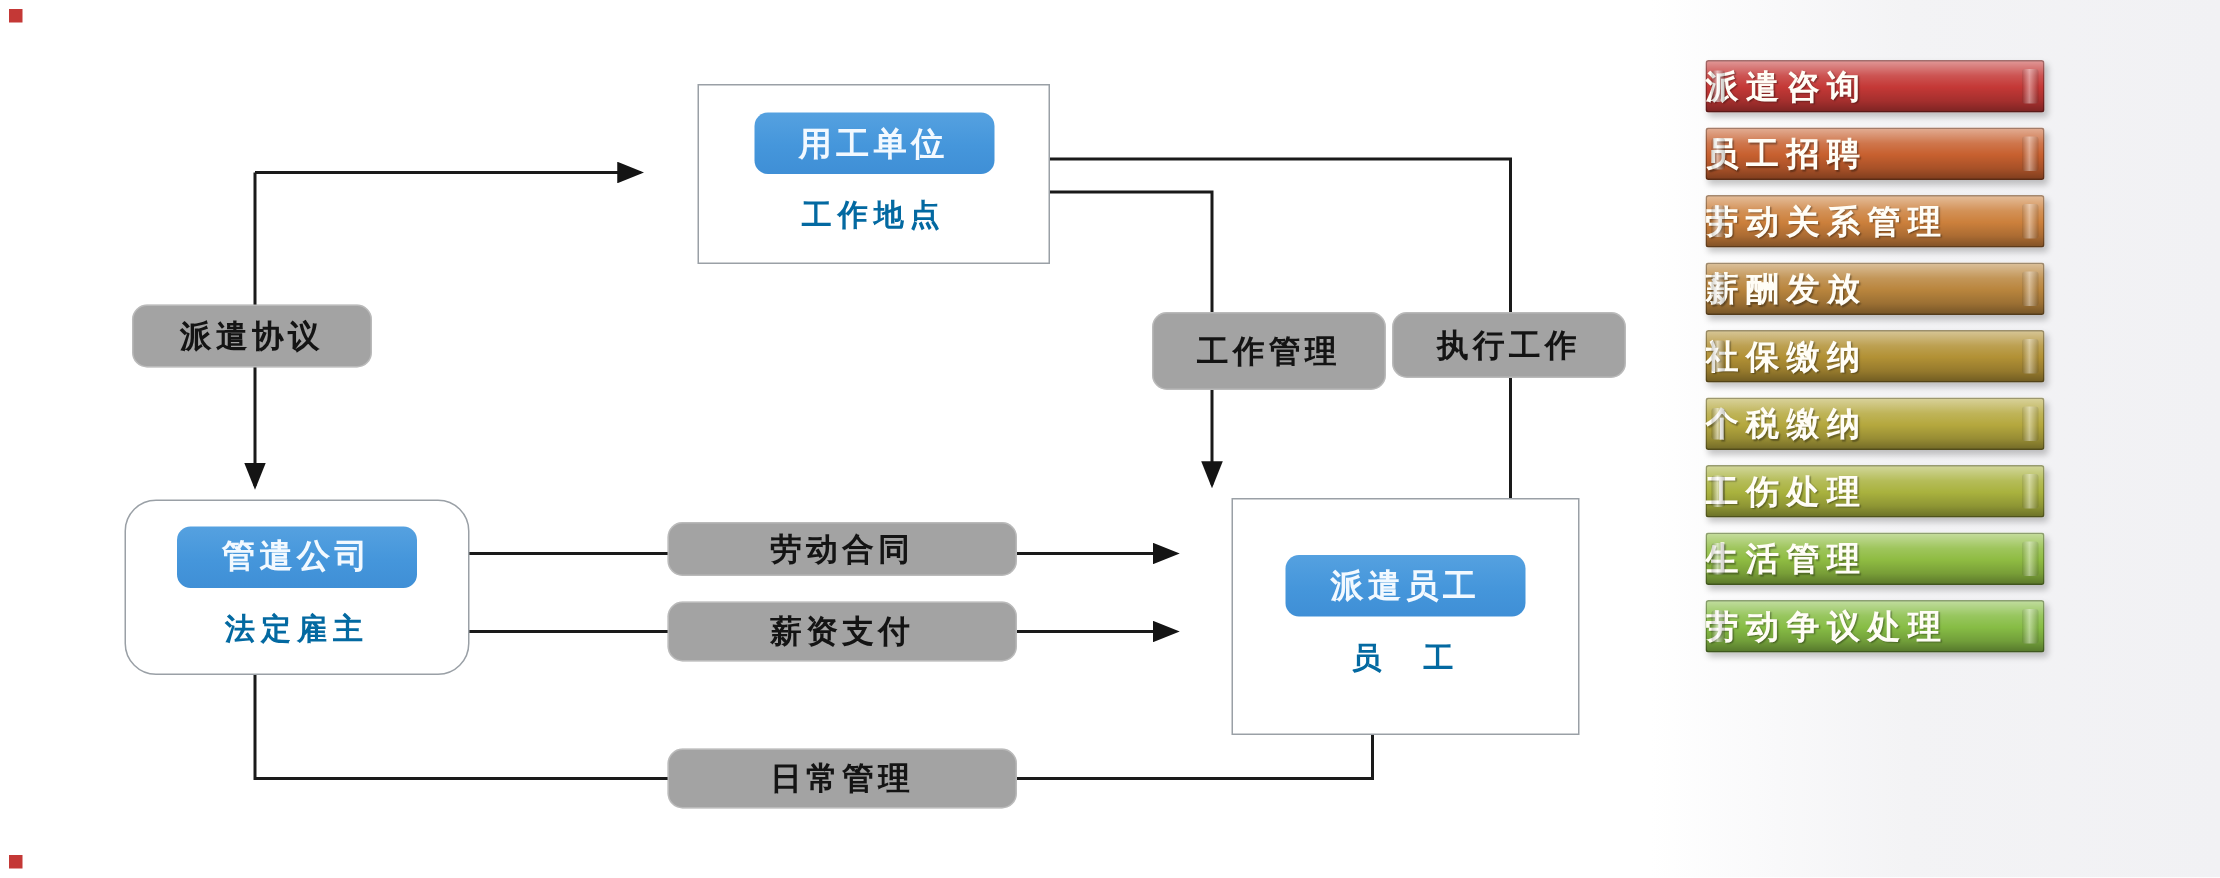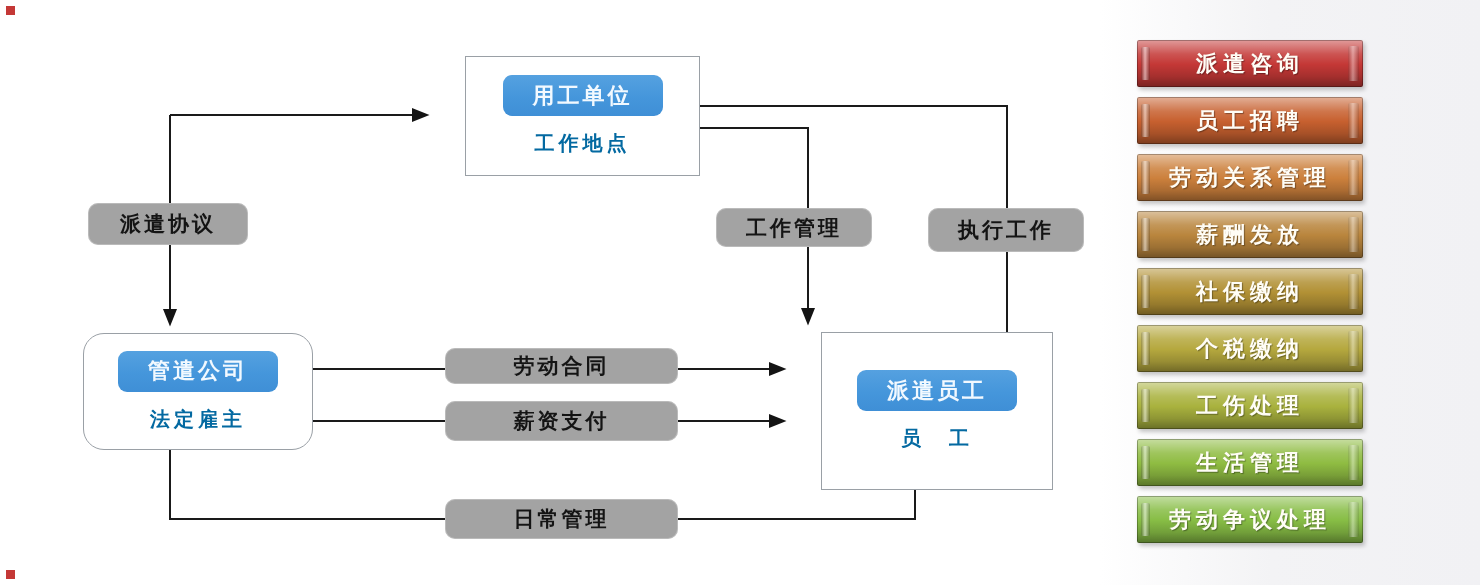--- a/index.html
+++ b/index.html
@@ -32,36 +32,36 @@
   #node-right { left:793px; top:332px; width:232px; height:158px; }
 
   
   .edge-label {
     position:absolute; background:#a3a3a3; border-radius:10px;
     display:flex; align-items:center; justify-content:center;
     color:#141414; font-size:21px; font-weight:bold; letter-spacing:3px;
     box-shadow:inset 0 0 0 1px rgba(255,255,255,.25);
   }
   #el-agreement { left:88px;  top:203px; width:160px; height:42px; }
-  #el-workmgmt  { left:716px; top:208px; width:156px; height:39px; }
+  #el-workmgmt  { left:768px; top:208px; width:156px; height:52px; }
   #el-execute   { left:928px; top:208px; width:156px; height:44px; }
   #el-contract  { left:445px; top:348px; width:233px; height:36px; }
   #el-salary    { left:445px; top:401px; width:233px; height:40px;text-align:right; }
   #el-daily     { left:445px; top:499px; width:233px; height:40px; }
 
   
   .sidebar { position:absolute; left:1137px; top:40px; width:226px; }
   .service-bar {
-    position:relative; height:47px; margin-bottom:10px; border-radius:2px;
+    position:relative; height:35px; margin-bottom:10px; border-radius:2px;
     background-color:var(--bar-color,#999);
     background-image:linear-gradient(180deg,
       rgba(255,255,255,.50) 0%, rgba(255,255,255,.14) 30%,
       rgba(0,0,0,0) 52%, rgba(0,0,0,.16) 78%, rgba(0,0,0,.38) 100%);
     box-shadow:inset 0 0 0 1px rgba(0,0,0,.28), 2px 3px 4px rgba(0,0,0,.22);
-    display:flex; align-items:center; justify-content:center;
+    display:flex; align-items:center; 
     color:#fffdf6; font-size:22px; font-weight:bold; letter-spacing:5px;
     font-family:"DejaVu Serif","Liberation Serif",serif;
     text-shadow:1px 1px 1px rgba(0,0,0,.35);
   }
   .service-bar::before { 
     content:""; position:absolute; left:4px; top:7px; bottom:7px; width:9px;
     background:linear-gradient(90deg, rgba(0,0,0,.18), rgba(255,255,255,.55) 45%, rgba(0,0,0,.22));
     border-radius:2px;
   }
   .service-bar::after { 

